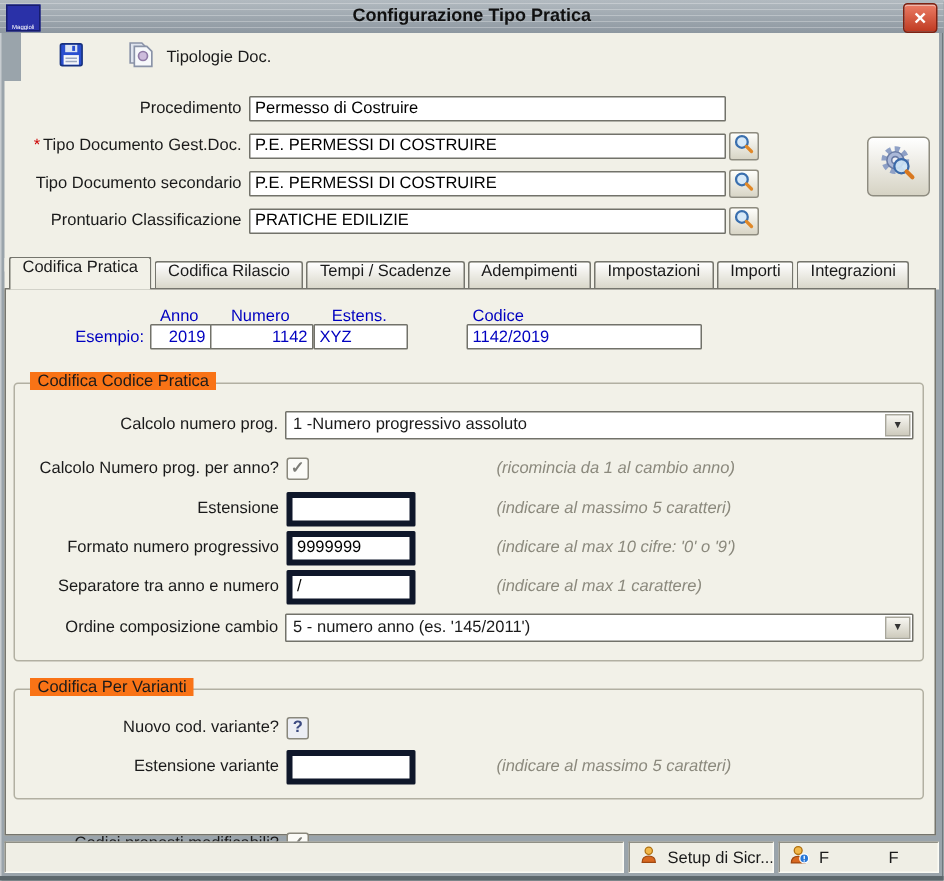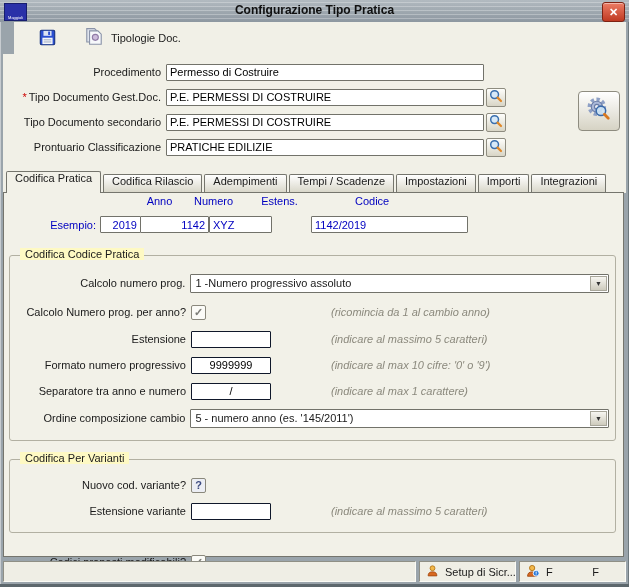--- a/index.html
+++ b/index.html
@@ -50,38 +50,38 @@
     background:linear-gradient(180deg,#ffffff,#d7d5c7);border:1px solid #75756d;border-bottom:none;
     border-radius:2px 2px 0 0;cursor:pointer;}
   .tab.active{height:21px;background:#f2f1e8;position:relative;z-index:2;}
 
   
   .tab-panel{position:absolute;top:192px;left:3px;width:621px;height:365px;background:#f2f1e8;
     border:1px solid #75756d;border-top-color:#75756d;box-sizing:border-box;}
 
   
   .esempio{position:relative;height:52px;}
-  .es-head{position:absolute;top:2px;color:#0000c0;text-align:center;margin-left:40px;}
+  .es-head{position:absolute;top:12px;color:#0000c0;text-align:center;}
   .es-label{position:absolute;top:26px;left:17px;width:75px;text-align:right;color:#0000c0;}
   .es-input{position:absolute;top:23px;height:15px;border:1px solid #72726a;background:#fff;
     font:inherit;color:#0000c0;padding:0 3px;border-radius:1px;}
 
   
   .groupbox{position:relative;margin:10px 7px 0 5px;border:1px solid #b2b0a2;border-radius:3px;
     padding:12px 6px 8px 0;}
-  .group-title{position:absolute;top:-8px;left:10px;background:#fef9c3;padding:0 5px;}
+  .group-title{position:absolute;top:-8px;left:10px;background:#f97316;padding:0 5px;}
   .grow{position:relative;display:flex;align-items:center;height:26px;}
   .grow .lbl{width:176px;text-align:right;padding-right:5px;white-space:nowrap;}
   .combo{position:relative;width:414px;height:17px;border:1px solid #72726a;background:#fff;
     display:flex;align-items:center;padding-left:4px;border-radius:1px;cursor:pointer;}
   .combo .arrow-btn{position:absolute;right:1px;top:1px;bottom:1px;width:15px;
     background:linear-gradient(180deg,#f7f6f1,#cecbbd);border:1px solid #a8a69a;
     display:flex;align-items:center;justify-content:center;font-size:7px;color:#333;}
-  .small-input{width:72px;height:15px;border:1px solid #0f172a;background:#fff;font:inherit;
-    padding:0 3px;border-radius:1px;text-align:center;}
+  .small-input{width:72px;height:15px;border:4px solid #0f172a;background:#fff;font:inherit;
+    padding:0 3px;border-radius:1px;}
   .hint{position:absolute;left:288px;font-style:italic;color:#8b897d;white-space:nowrap;margin-left:33px;}
   .cb{width:13px;height:13px;border:1px solid #8a887c;background:#fbfbf7;border-radius:2px;
     display:flex;align-items:center;justify-content:center;font-size:11px;font-weight:bold;
     color:#7d7d77;cursor:pointer;line-height:1;}
   .cb.q{color:#3c4a80;background:#eceef4;}
   .outer-row{margin-left:6px;margin-top:16px;}
 
   
   .statusbar{position:absolute;left:3px;right:3px;bottom:5px;height:21px;display:flex;gap:3px;}
   .sb-panel{background:#efeee5;border:1px solid;border-color:#8f8f85 #fbfbf5 #fbfbf5 #8f8f85;
@@ -187,24 +187,24 @@
   </div>
 
   <div class="tabs">
     <div class="tab active">
         <span>Codifica Pratica</span>
       </div>
     <div class="tab">
         <span>Codifica Rilascio</span>
       </div>
     <div class="tab">
+        <span>Tempi / Scadenze</span>
+      </div>
+    <div class="tab">
         <span>Adempimenti</span>
-      </div>
-    <div class="tab">
-        <span>Tempi / Scadenze</span>
       </div>
     <div class="tab">
         <span>Impostazioni</span>
       </div>
     <div class="tab">
         <span>Importi</span>
       </div>
     <div class="tab">
         <span>Integrazioni</span>
       </div>

